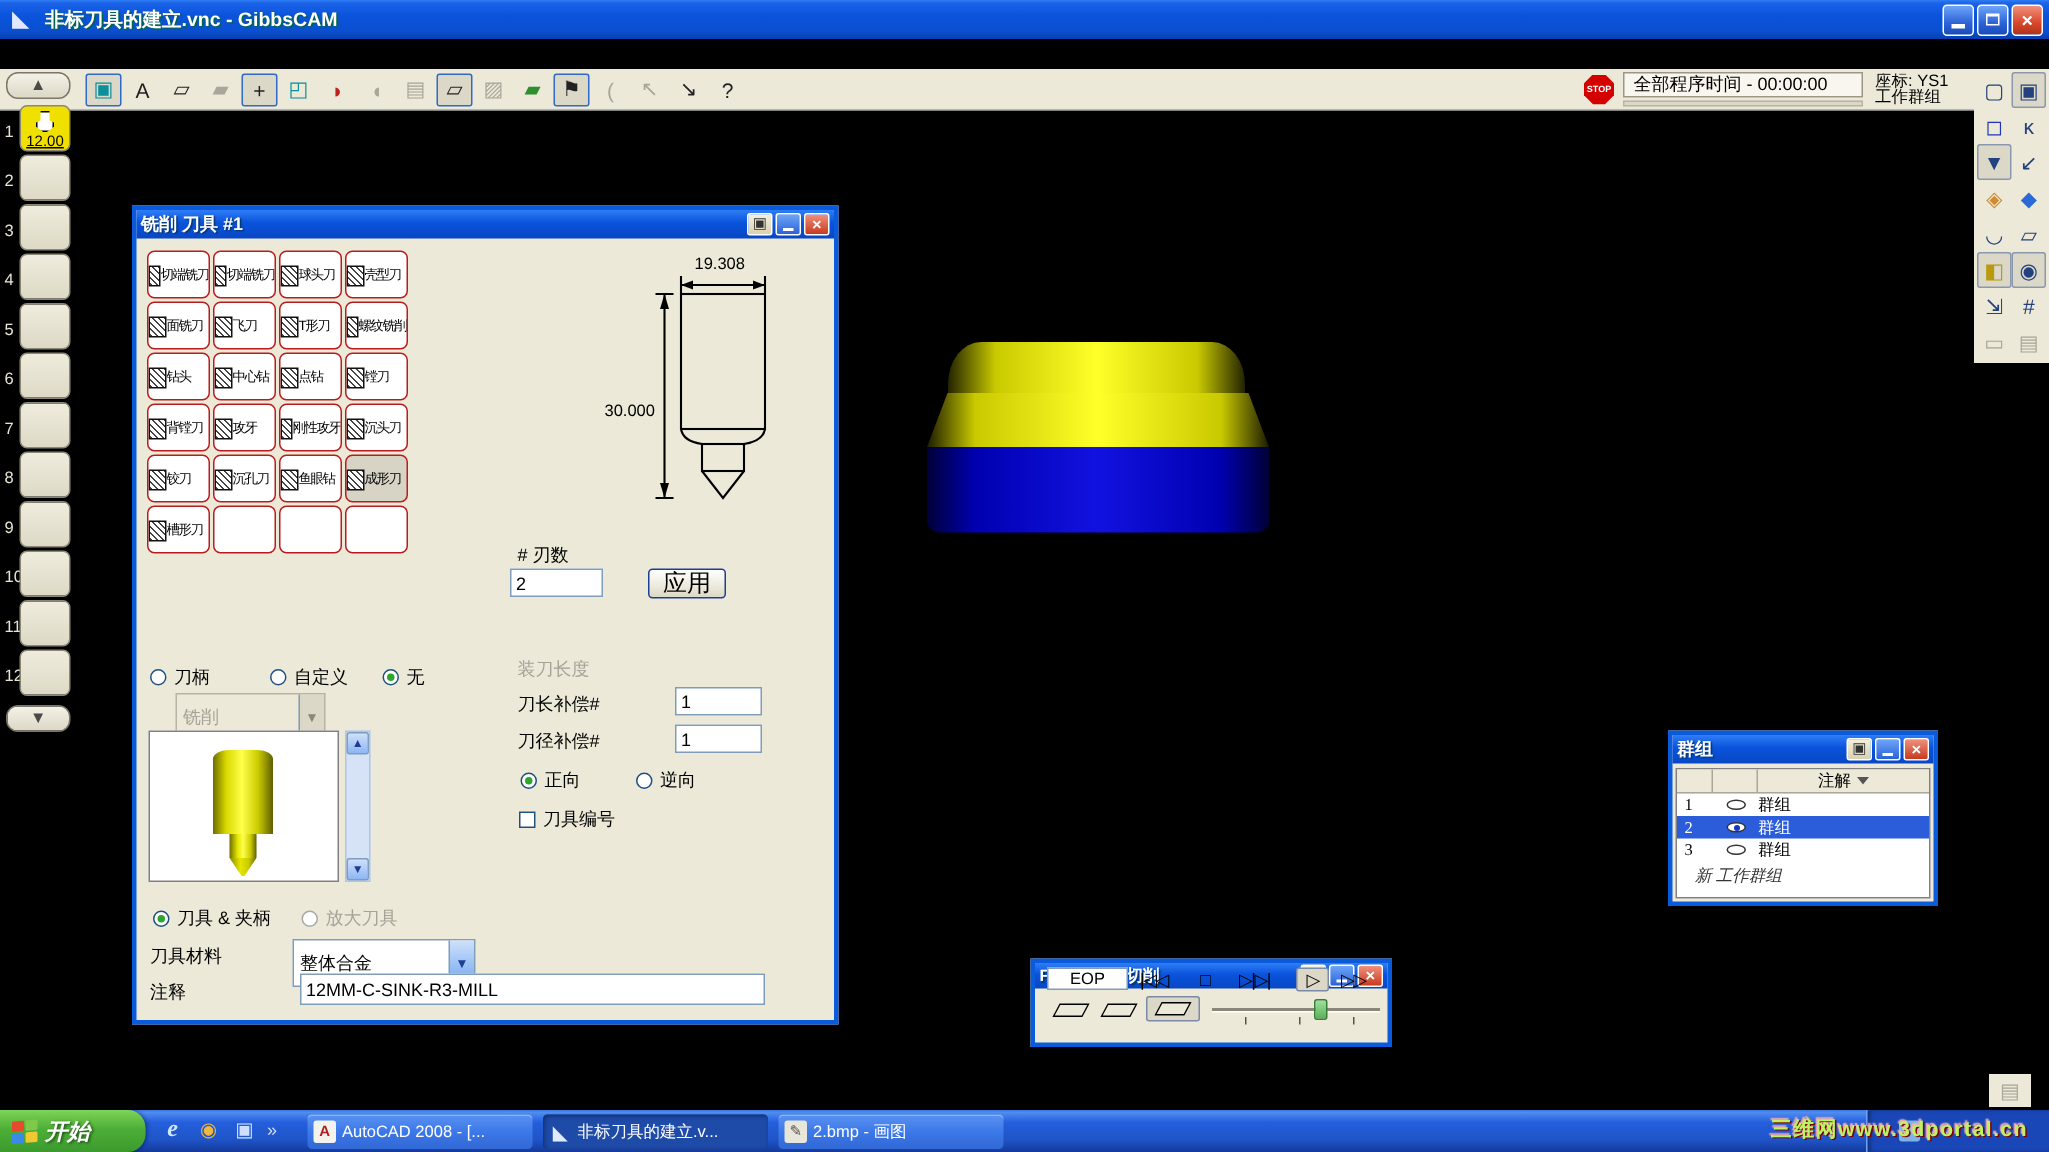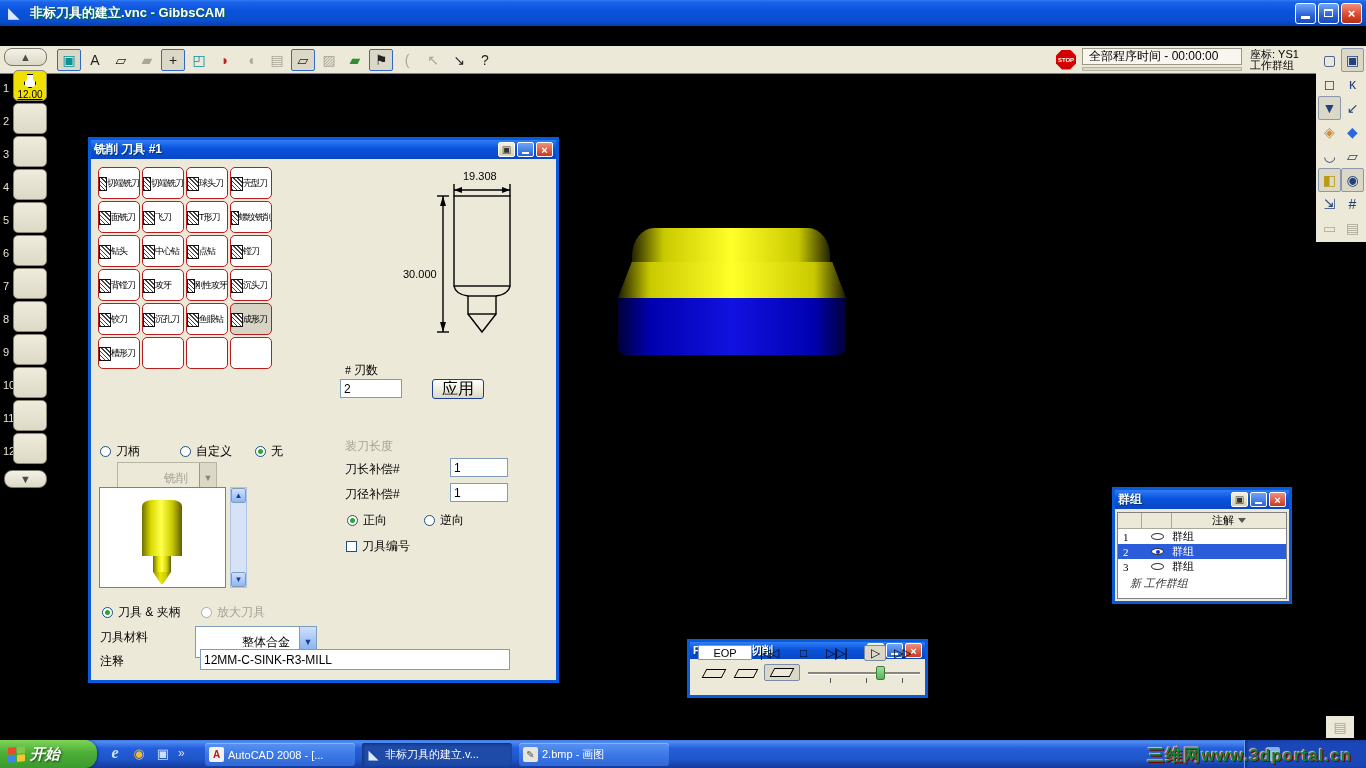--- a/index.html
+++ b/index.html
@@ -94,21 +94,21 @@
     display:flex; align-items:center; justify-content:center; }
   .radio { display:inline-block; width:11px; height:11px; border:1px solid #1c5180; border-radius:50%;
     background:#fff; vertical-align:-2px; margin-right:5px; }
   .radio.on::after { content:""; display:block; width:5px; height:5px; margin:2px; border-radius:50%; background:#2ea62e; }
   .radio.dis { border-color:#a8a8a8; }
   .checkbox { display:inline-block; width:11px; height:11px; border:1px solid #1c5180; background:#fff;
     vertical-align:-2px; margin-right:5px; }
   .radiorow { position:absolute; font-size:12px; color:#000; white-space:nowrap; }
   .radiorow.dis { color:#a6a298; }
   .xpselect { position:absolute; height:32px; border:1px solid #7f9db9; background:#fff; font-size:12px;
-    display:flex; align-items:center;padding-left:42px; }
+    display:flex; align-items:center; }
   .xpselect .val { flex:1; padding-left:4px; white-space:nowrap; overflow:hidden; }
   .xpselect.dis { background:#ece9d8; color:#a6a298; border-color:#b8b4a4; }
   .drop-arrow { width:17px; height:100%; background:linear-gradient(180deg,#cfe0fb,#9ec3f5 50%,#76a7ef);
     border-left:1px solid #7f9db9; color:#1c3f94; font-size:9px; display:flex; align-items:center; justify-content:center; }
   .xpselect.dis .drop-arrow { background:#dcd8c8; color:#8a8778; }
   .preview { position:absolute; left:8px; top:347px; width:127px; height:101px; background:#fff; border:1px solid #808080; }
   .pv-shank { position:absolute; left:42px; top:12px; width:40px; height:56px;
     background:linear-gradient(90deg,#6e6e00,#d9d900 22%,#ffff4d 48%,#cccc00 75%,#5e5e00);
     border-radius:10px 10px 0 0/6px 6px 0 0; }
   .pv-neck { position:absolute; left:53px; top:68px; width:18px; height:16px;
@@ -187,21 +187,21 @@
   .taskitem.active { background:#1e4aa8; box-shadow:inset 1px 1px 3px #10306e; }
   .taskitem .ti { width:15px; height:15px; border-radius:2px; display:flex; align-items:center; justify-content:center;
     font-size:10px; font-weight:bold; flex:none; }
   .ti.acad { background:#f4f2ec; color:#b02020; }
   .ti.gibbs { background:transparent; color:#dfe9ff; font-size:13px; }
   .ti.paint { background:#e8e6da; color:#555; }
   .taskitem .txt { white-space:nowrap; overflow:hidden; }
   .tray { position:absolute; right:0; top:0; width:122px; height:28px; background:#1a47b8;
     border-left:1px solid #6aa0f0; box-shadow:inset 2px 0 3px rgba(0,0,0,.3); }
   .tray-ico { position:absolute; right:86px; top:7px; width:14px; height:14px; background:#7fb2e8; border-radius:2px; }
-  .watermark { position:absolute; right:14px; top:744px; font-size:17px; font-weight:bold; color:#15803d;
+  .watermark { position:absolute; right:14px; top:744px; font-size:14px; font-weight:bold; color:#bef264;
     text-shadow:1px 1px 0 #7a0000,-1px -1px 1px #ffb0b0; letter-spacing:1px; white-space:nowrap; }
 </style>
 </head>
 <body>
 
 <div class="screen">
 
   <div class="titlebar">
     <div class="app-icon">◣</div>
     <div class="txt">非标刀具的建立.vnc - GibbsCAM</div>
@@ -418,21 +418,21 @@
       <g fill="#000">
         <polygon points="18,8 26,5 26,11"></polygon>
         <polygon points="74,8 66,5 66,11"></polygon>
         <polygon points="7,14 4,24 10,24"></polygon>
         <polygon points="7,150 4,140 10,140"></polygon>
       </g>
     </svg>
     <div class="dimlbl" style="left:372px; top:30px;">19.308</div>
     <div class="dimlbl" style="left:312px; top:128px;">30.000</div>
 
-    <div class="fldlabel" style="left:254px; top:222px;font-family:Liberation Serif, serif;"># 刃数</div>
+    <div class="fldlabel" style="left:254px; top:222px;"># 刃数</div>
     <input class="xpinput" style="left: 249px; top: 239px; width: 62px; height: 19px;" value="2">
     <div class="xpbtn" style="left:341px; top:239px; width:52px; height:20px;">应用</div>
 
     <div class="radiorow" style="left:9px; top:303px;"><span class="radio"></span><span>刀柄</span></div>
     <div class="radiorow" style="left:89px; top:303px;"><span class="radio"></span><span>自定义</span></div>
     <div class="radiorow" style="left:164px; top:303px;"><span class="radio on"></span><span>无</span></div>
 
     <div class="xpselect dis" style="left:26px; top:322px; width:100px;">
       <span class="val">铣削</span>
       <span class="drop-arrow">▼</span>

